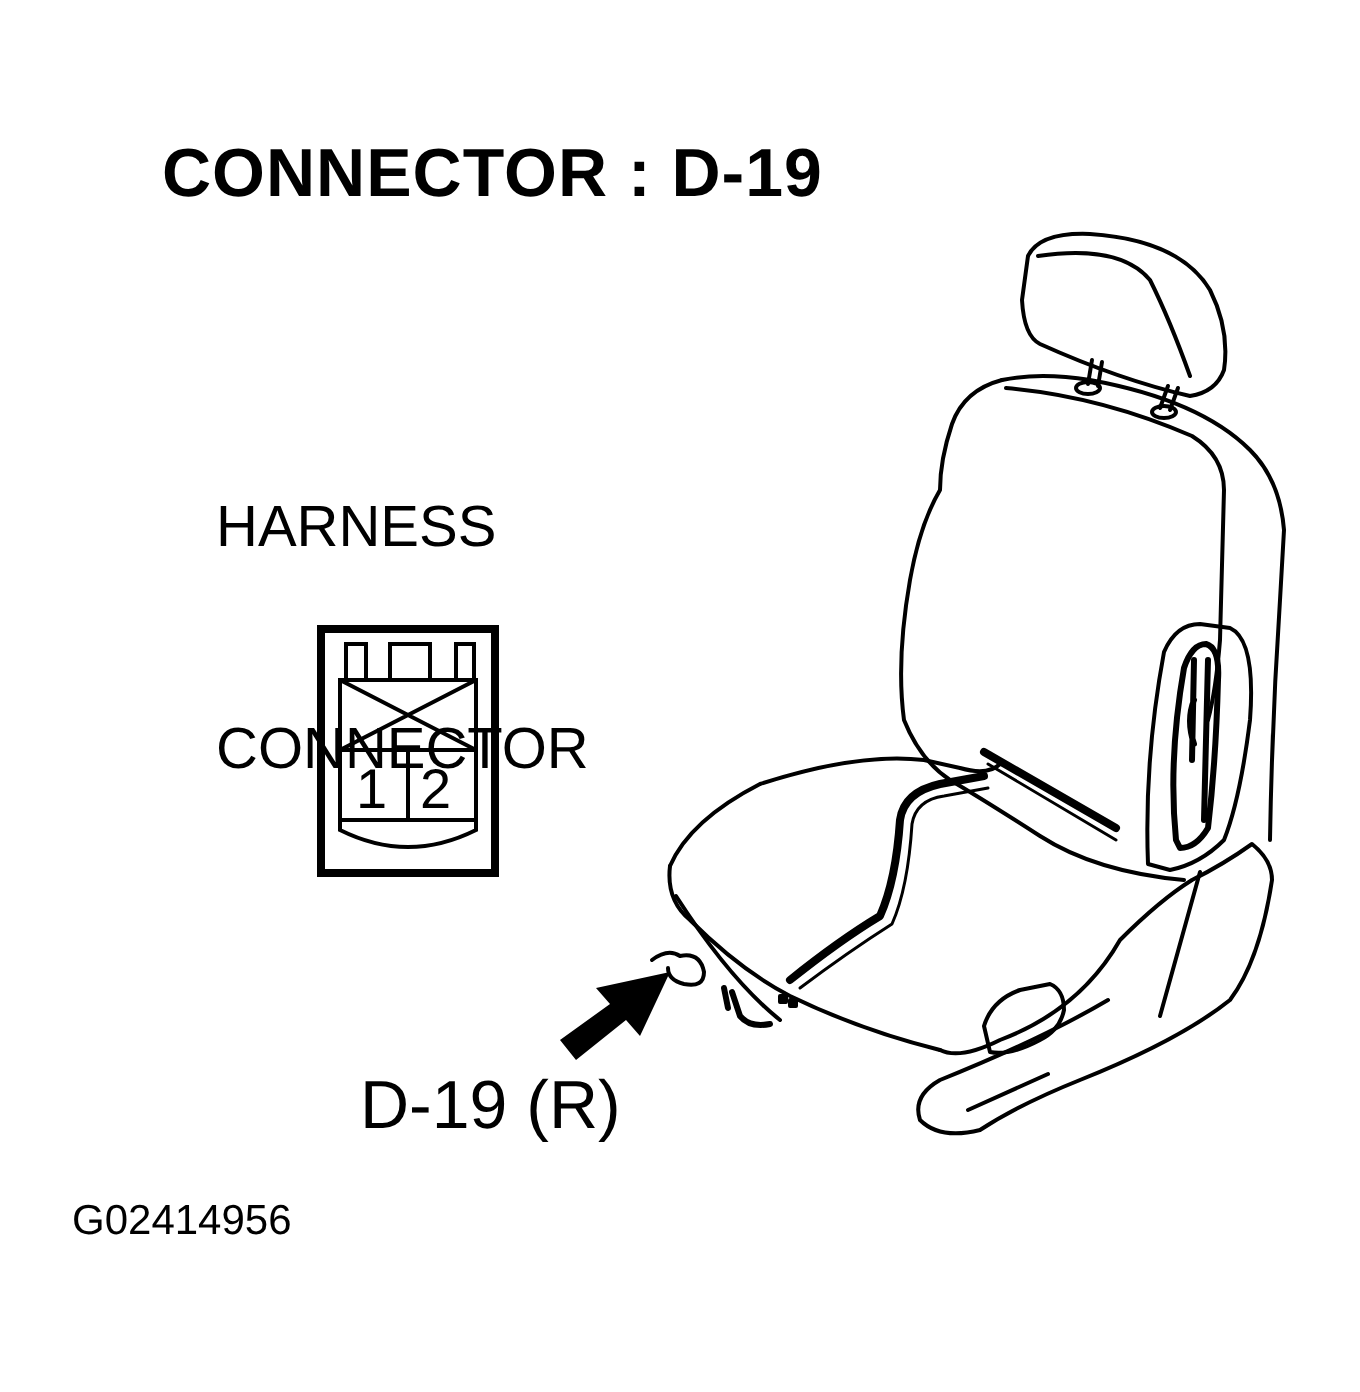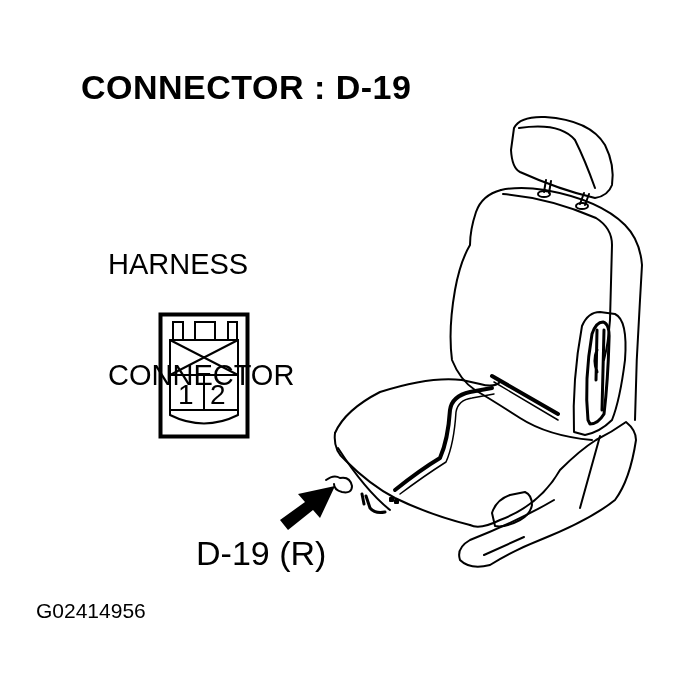--- a/index.html
+++ b/index.html
@@ -1,20 +1,20 @@
 <!DOCTYPE html>
 <html><head>
 <meta charset="utf-8">
 <style>
   html, body { margin: 0; padding: 0; background: #ffffff; }
   body { width: 680px; height: 696px; position: relative; overflow: hidden; font-family: "Liberation Sans", sans-serif; color: #000; }
   .title { position: absolute; left: 36px; top: 70px; font-size: 34px; font-weight: bold; letter-spacing: 0.5px; line-height: 1; white-space: nowrap; margin-left: 45px; }
   .harness { position: absolute; left: 108px; top: 172px; font-size: 29px; line-height: 37px; white-space: pre; }
   .harness div { white-space: nowrap; }
-  .callout { position: absolute; left: 180px; top: 536px; font-size: 34px; line-height: 1; white-space: nowrap; margin-left: 16px; }
+  .callout { position: absolute; left: 180px; top: 536px; font-size: 34px; line-height: 1; white-space: nowrap; }
   .figid { position: absolute; left: 36px; top: 600px; font-size: 21px; font-weight: normal; line-height: 1; white-space: nowrap; }
   svg.art { position: absolute; left: 0; top: 0; }
   .pin-num { font-family: "Liberation Sans", sans-serif; font-size: 28px; }
 </style>
 </head>
 <body>
 
 <div class="title">CONNECTOR : D-19</div>
 
 <div class="harness">

